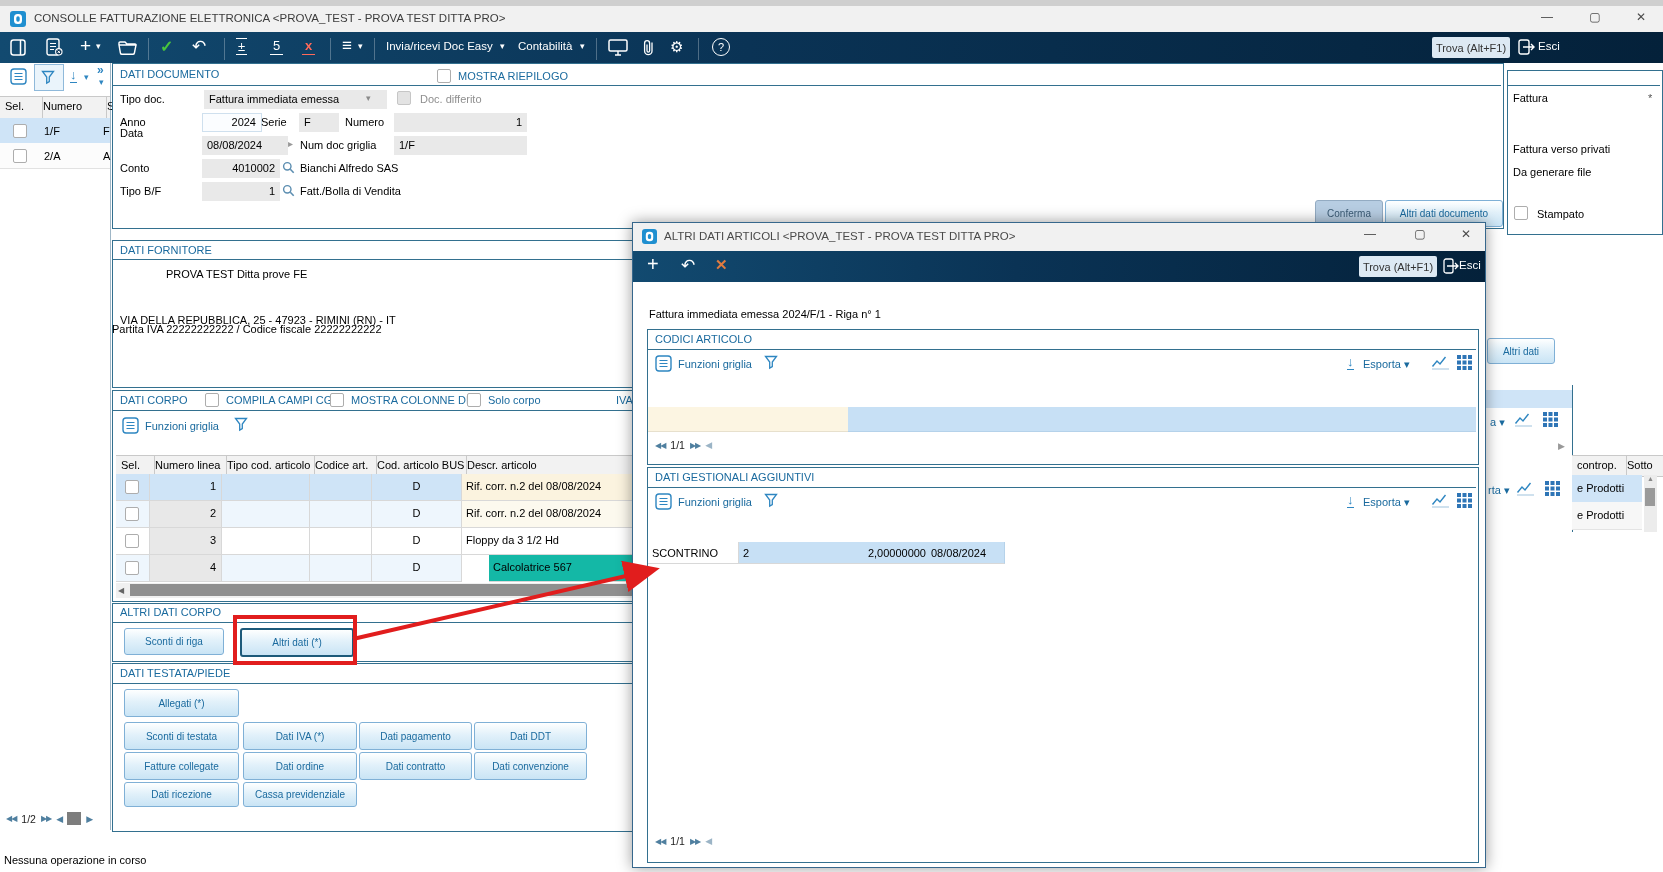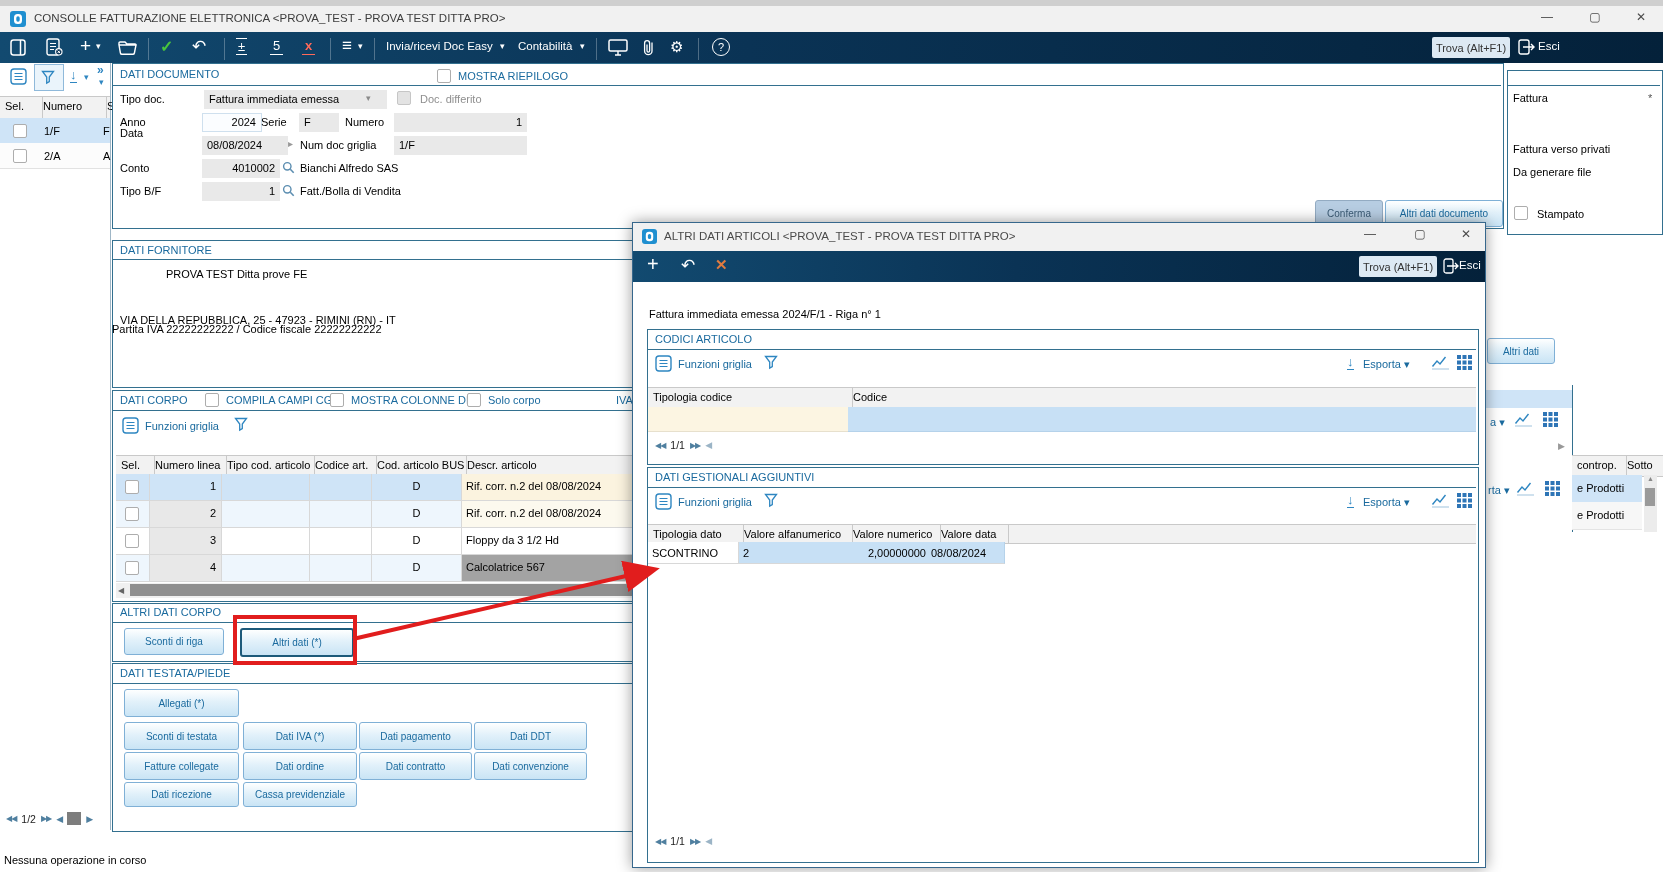--- a/index.html
+++ b/index.html
@@ -305,21 +305,21 @@
   </div>
 
   <div>
     <div class="cell" style="left:116px;top:555px;width:33px;height:20px;background:#eef6fd;">
         <span class="cb" style="left:9px;top:6px;"></span>
       </div>
     <div class="cell" style="left:150px;top:555px;width:66px;height:20px;background:#e8e8e8;text-align:right;padding-right:5px;">4</div>
     <div class="cell" style="left:222px;top:555px;width:87px;height:20px;background:#eef6fd;"></div>
     <div class="cell" style="left:310px;top:555px;width:61px;height:20px;background:#eef6fd;"></div>
     <div class="cell" style="left:372px;top:555px;width:89px;height:20px;background:#eef6fd;text-align:center;">D</div>
-    <div class="cell" style="left:462px;top:555px;width:167px;height:20px;background:#a3a3a3;padding-left:4px;">Calcolatrice 567</div>
+    <div class="cell" style="left:489px;top:555px;width:167px;height:20px;background:#14b8a6;padding-left:4px;">Calcolatrice 567</div>
   </div>
 
   <div class="abs" style="left:116px;top:583px;width:518px;height:15px;background:#f0f0f0;">
     <span class="abs" style="left:2px;top:3px;color:#666;font-size:8px;">◀</span>
     <span class="abs" style="left:14px;top:1px;width:502px;height:12px;background:#8f8f8f;"></span>
   </div>
 
   <div class="sec" style="left:112px;top:603px;width:1368px;height:57px;"></div>
   <span class="sectitle" style="left:120px;top:606px;">ALTRI DATI CORPO</span>
   <div class="hline" style="left:113px;top:622px;width:1366px;"></div>
@@ -499,24 +499,20 @@
             <rect x="11" y="0" width="4" height="4"></rect>
             <rect x="0" y="5.5" width="4" height="4"></rect>
             <rect x="5.5" y="5.5" width="4" height="4"></rect>
             <rect x="11" y="5.5" width="4" height="4"></rect>
             <rect x="0" y="11" width="4" height="4"></rect>
             <rect x="5.5" y="11" width="4" height="4"></rect>
             <rect x="11" y="11" width="4" height="4"></rect>
           </g>
         </svg>
     </span>
-    <div class="gh" style="left:15px;top:164px;width:828px;height:19px;position:absolute;">
-      <span class="ghc" style="left:0;width:199px;">Tipologia codice</span>
-      <span class="ghc" style="left:200px;width:627px;border-right:none;">Codice</span>
-    </div>
     <div class="abs" style="left:15px;top:184px;width:200px;height:24px;background:#fcf5e2;border-bottom:1px solid #e7e0cd;"></div>
     <div class="abs" style="left:215px;top:184px;width:628px;height:24px;background:#c7e0f5;border-bottom:1px solid #b5d2ea;"></div>
     <div class="pagi" style="left:22px;top:216px;position:absolute;">
       <span class="g">◀◀</span>
       <span class="n">1/1</span>
       <span class="g">▶▶</span>
       <span class="g" style="font-size:9px;color:#9bb4c6;">◀</span>
     </div>
 
     <div class="sec" style="left:14px;top:244px;width:830px;height:394px;position:absolute;"></div>
@@ -550,26 +546,20 @@
             <rect x="11" y="0" width="4" height="4"></rect>
             <rect x="0" y="5.5" width="4" height="4"></rect>
             <rect x="5.5" y="5.5" width="4" height="4"></rect>
             <rect x="11" y="5.5" width="4" height="4"></rect>
             <rect x="0" y="11" width="4" height="4"></rect>
             <rect x="5.5" y="11" width="4" height="4"></rect>
             <rect x="11" y="11" width="4" height="4"></rect>
           </g>
         </svg>
     </span>
-    <div class="gh" style="left:15px;top:301px;width:828px;height:18px;position:absolute;">
-      <span class="ghc" style="left:0;width:90px;">Tipologia dato</span>
-      <span class="ghc" style="left:91px;width:108px;">Valore alfanumerico</span>
-      <span class="ghc" style="left:200px;width:87px;">Valore numerico</span>
-      <span class="ghc" style="left:288px;width:67px;">Valore data</span>
-    </div>
     <div>
       <div class="cell" style="left:15px;top:319px;width:86px;height:16px;background:#fff;padding-left:4px;padding-top:5px;position:absolute;">SCONTRINO</div>
       <div class="cell" style="left:106px;top:319px;width:104px;height:16px;background:#c7e0f5;padding-left:4px;padding-top:5px;position:absolute;border-right-color:#b5d2ea;">2</div>
       <div class="cell" style="left:211px;top:319px;width:82px;height:16px;background:#c7e0f5;text-align:right;padding-right:5px;padding-top:5px;position:absolute;border-right-color:#b5d2ea;">2,00000000</div>
       <div class="cell" style="left:294px;top:319px;width:73px;height:16px;background:#c7e0f5;padding-left:4px;padding-top:5px;position:absolute;border-right-color:#b5d2ea;">08/08/2024</div>
     </div>
     <div class="pagi" style="left:22px;top:612px;position:absolute;">
       <span class="g">◀◀</span>
       <span class="n">1/1</span>
       <span class="g">▶▶</span>

